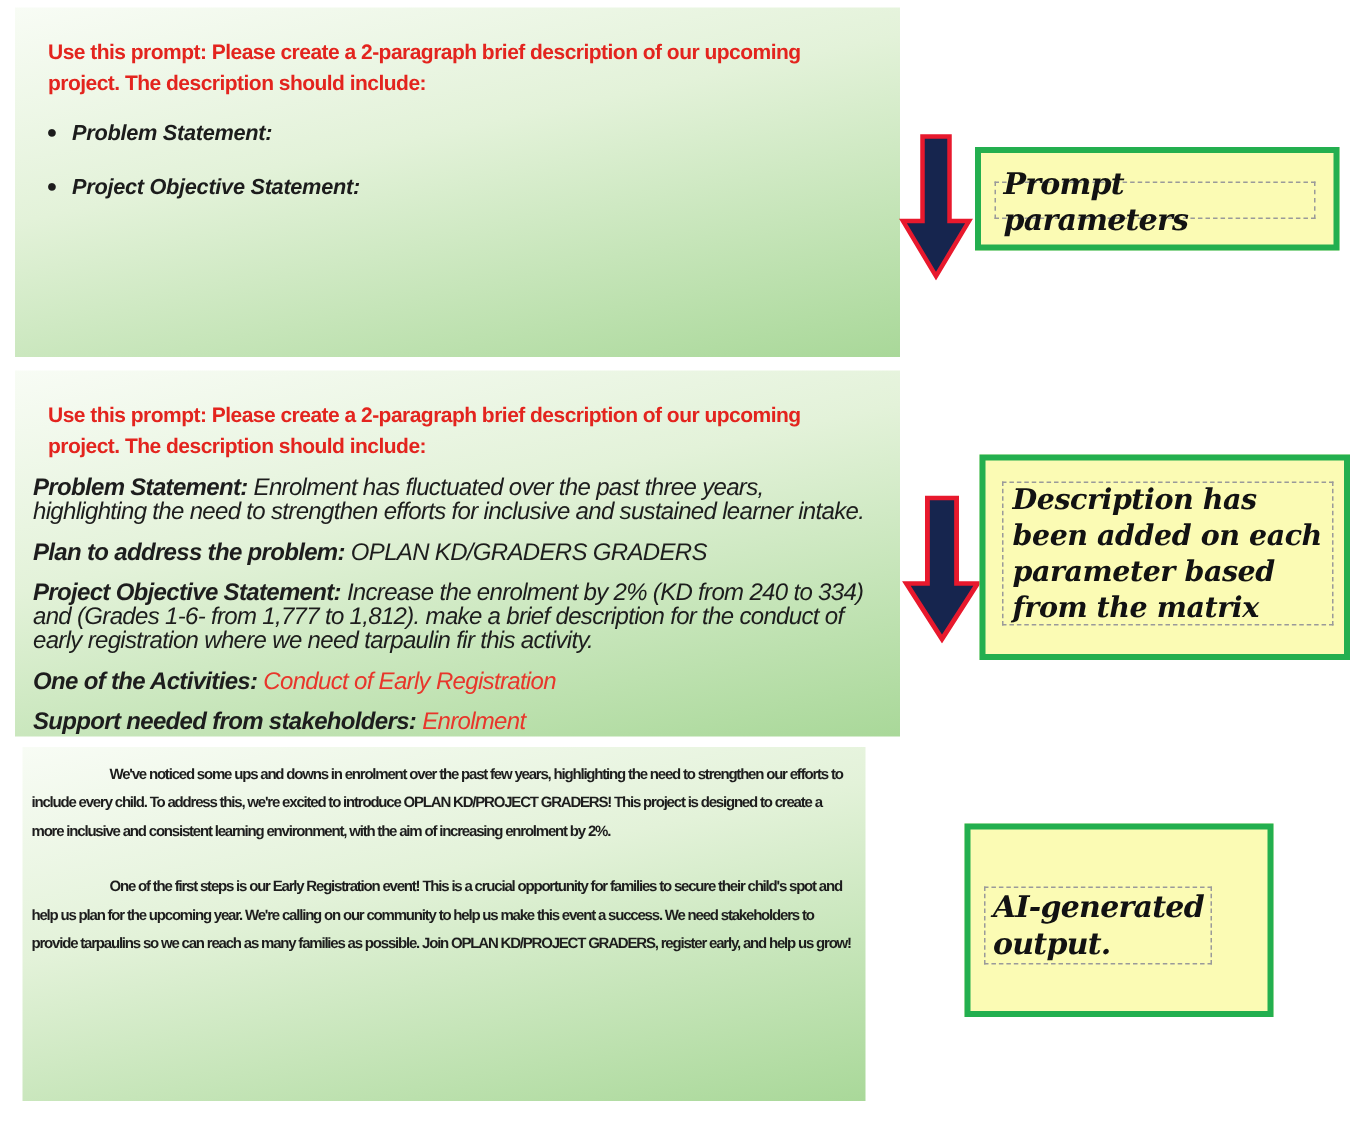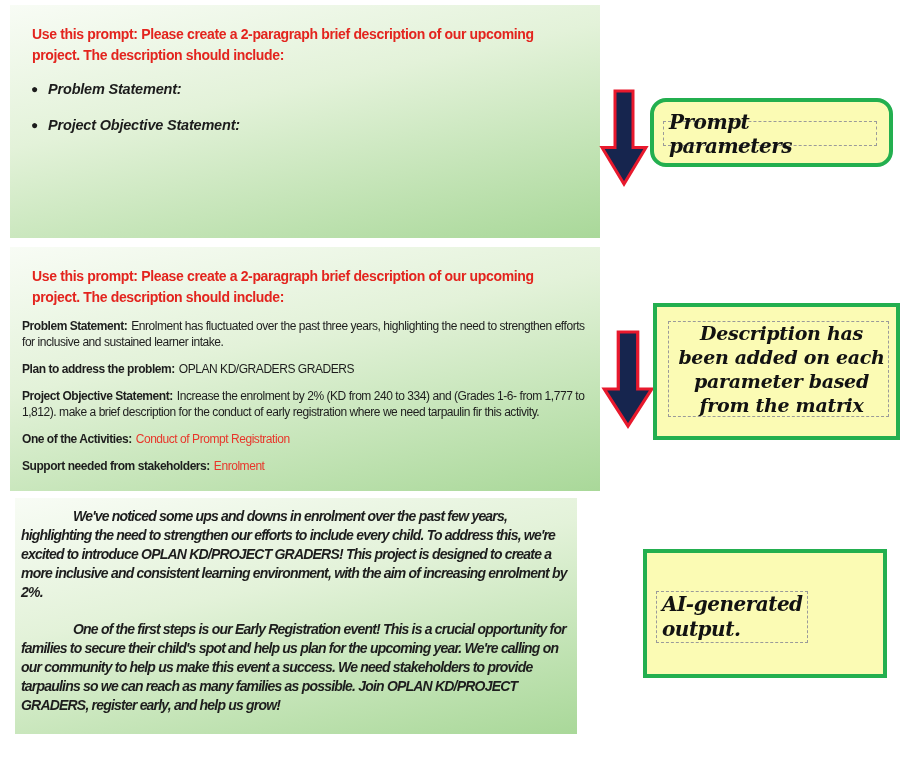--- a/index.html
+++ b/index.html
@@ -20,66 +20,66 @@
     letter-spacing:-0.35px;margin:10px;
   }
   #panel-prompt ul{list-style:none;margin:15px 0 0 0;padding:0 0 0 9px;}
   #panel-prompt li{
     font-style:italic;font-weight:bold;font-size:14.5px;color:#1c1c1c;
     letter-spacing:-0.2px;margin-bottom:20px;
   }
   #panel-prompt li .bullet{margin-right:10px;font-style:normal;font-size:12px;vertical-align:1px;}
 
   #panel-filled .row{
-    font-size:12px;letter-spacing:-0.45px;line-height:16px;
+    font-style:italic;font-size:16px;letter-spacing:-0.45px;line-height:16px;
     color:#1d1d1d;margin:0 0 11px 0;
   }
   #panel-filled .row:first-of-type{margin-top:14px;}
   #panel-filled .lbl{font-weight:bold;margin-right:4px;}
   .red-val{color:#e8362b;}
 
   #panel-output p{
-    font-weight:bold;font-size:14px;letter-spacing:-0.8px;line-height:19px;
-    color:#1d1d1d;text-indent:52px;margin:0 0 18px 0;font-style:italic;
+    font-weight:bold;font-size:10px;letter-spacing:-0.8px;line-height:19px;
+    color:#1d1d1d;text-indent:52px;margin:0 0 18px 0;
   }
 
   .down-arrow{position:absolute;}
   .callout{
     position:absolute;box-sizing:border-box;background:#fbfbb4;
     border:4px solid #23af4f;
   }
   .dashed-box{
     position:absolute;border:1px dashed #9a9a9a;display:flex;align-items:center;
     box-sizing:border-box;
     font-family:"DejaVu Serif",serif;font-weight:bold;font-style:italic;color:#121212;
   }
-  #callout-1{left:650px;top:98px;width:243px;height:69px;border-radius:16px;}
+  #callout-1{left:650px;top:98px;width:243px;height:69px;}
   #callout-1 .dashed-box{left:9px;right:12px;top:19px;bottom:17px;font-size:20px;padding-left:5px;letter-spacing:-0.5px;}
   #callout-2{left:653px;top:303px;width:247px;height:137px;}
-  #callout-2 .dashed-box{left:11px;top:14px;right:7px;bottom:19px;font-size:19px;line-height:24px;padding-left:6px;letter-spacing:-0.3px;text-align:center;}
-  #callout-3{left:643px;top:549px;width:244px;height:129px;}
+  #callout-2 .dashed-box{left:11px;top:14px;right:7px;bottom:19px;font-size:19px;line-height:24px;padding-left:6px;letter-spacing:-0.3px;}
+  #callout-3{left:643px;top:549px;width:206px;height:129px;}
   #callout-3 .dashed-box{left:9px;top:38px;width:152px;height:52px;font-size:20px;line-height:25px;padding-left:5px;letter-spacing:-0.5px;}
 </style>
 </head>
 <body>
 
 <div class="panel" id="panel-prompt">
   <p class="red-header">Use this prompt: Please create a 2-paragraph brief description of our upcoming project. The description should include:</p>
   <ul>
     <li><span class="bullet">●</span><span>Problem Statement:</span></li>
     <li><span class="bullet">●</span><span>Project Objective Statement:</span></li>
   </ul>
 </div>
 
 <div class="panel" id="panel-filled">
   <p class="red-header">Use this prompt: Please create a 2-paragraph brief description of our upcoming project. The description should include:</p>
   <p class="row"><span class="lbl">Problem Statement:</span><span>Enrolment has fluctuated over the past three years, highlighting the need to strengthen efforts for inclusive and sustained learner intake.</span></p>
   <p class="row"><span class="lbl">Plan to address the problem:</span><span>OPLAN KD/GRADERS GRADERS</span></p>
   <p class="row"><span class="lbl">Project Objective Statement:</span><span>Increase the enrolment by 2% (KD from 240 to 334) and (Grades 1-6- from 1,777 to 1,812). make a brief description for the conduct of early registration where we need tarpaulin fir this activity.</span></p>
-  <p class="row"><span class="lbl">One of the Activities:</span><span class="red-val">Conduct of Prompt Registration</span></p>
+  <p class="row"><span class="lbl">One of the Activities:</span><span class="red-val">Conduct of Early Registration</span></p>
   <p class="row"><span class="lbl">Support needed from stakeholders:</span><span class="red-val">Enrolment</span></p>
 </div>
 
 <div class="panel" id="panel-output">
   <p>We've noticed some ups and downs in enrolment over the past few years, highlighting the need to strengthen our efforts to include every child. To address this, we're excited to introduce OPLAN KD/PROJECT GRADERS! This project is designed to create a more inclusive and consistent learning environment, with the aim of increasing enrolment by 2%.</p>
   <p>One of the first steps is our Early Registration event! This is a crucial opportunity for families to secure their child's spot and help us plan for the upcoming year. We're calling on our community to help us make this event a success. We need stakeholders to provide tarpaulins so we can reach as many families as possible. Join OPLAN KD/PROJECT GRADERS, register early, and help us grow!</p>
 </div>
 
 <svg class="down-arrow" style="left:599px;top:88px;" width="50" height="99" viewBox="0 0 50 100" preserveAspectRatio="none">
   <polygon points="16,3 34,3 34,60 47,60 25,97 3,60 16,60" fill="#16254e" stroke="#e8192d" stroke-width="3" stroke-linejoin="miter"></polygon>

